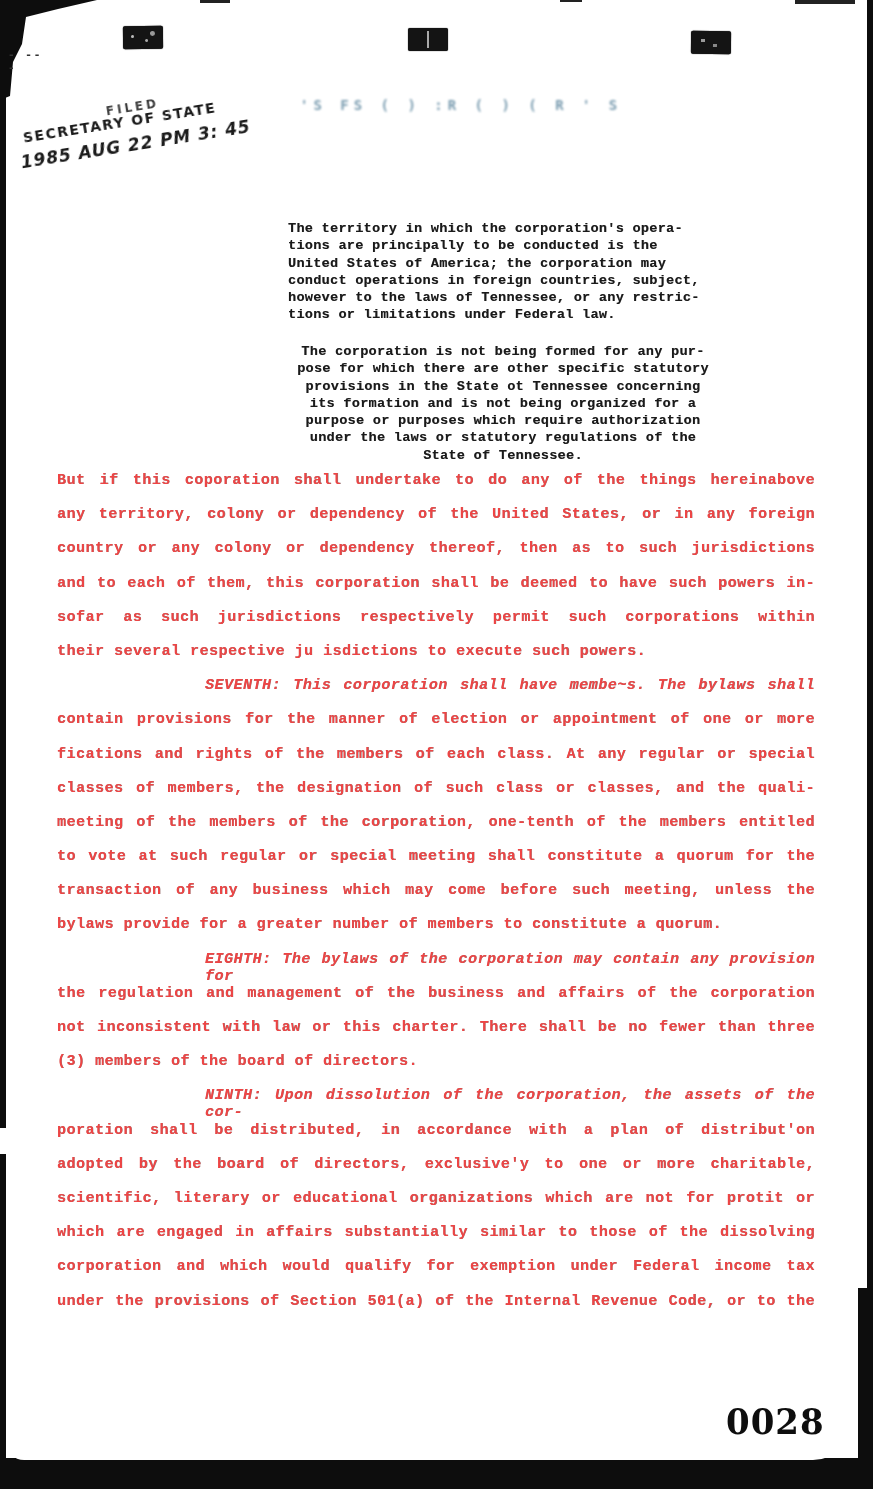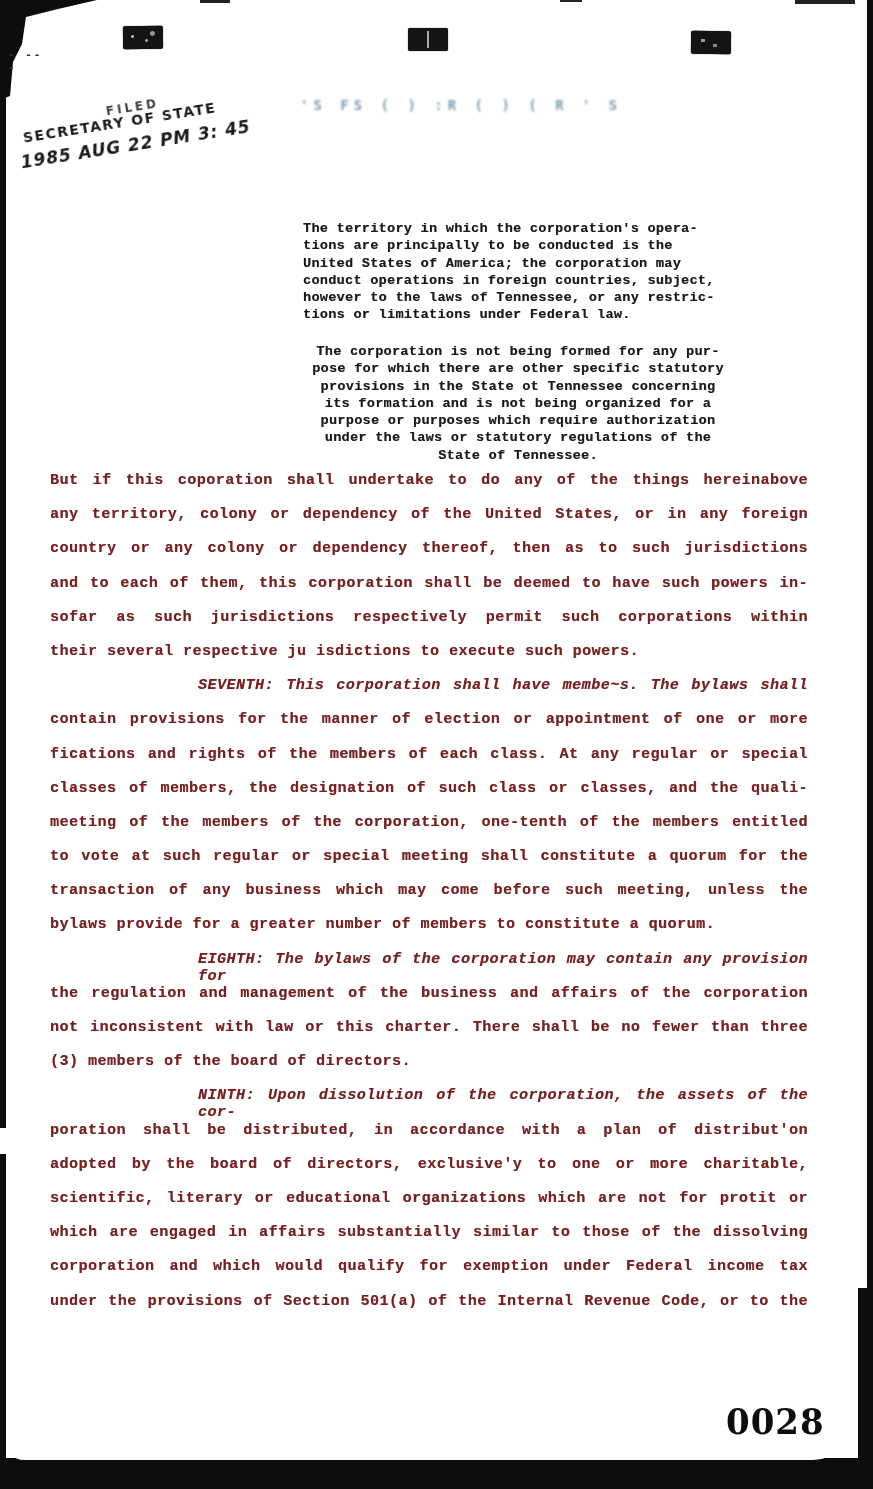--- a/index.html
+++ b/index.html
@@ -39,27 +39,27 @@
         font:700 14px "DejaVu Sans Mono",monospace;letter-spacing:5px;}
 
   
   #stamp{left:20px;top:118px;width:250px;transform:rotate(-9deg);transform-origin:left top;
          color:#1b1b1b;filter:blur(.3px);font-family:"DejaVu Sans",sans-serif;}
   #stamp .s1{margin-left:86px;font-size:12px;font-weight:700;letter-spacing:3px;opacity:.85;}
   #stamp .s2{font-size:14px;font-weight:700;letter-spacing:1.5px;margin-top:-2px;}
   #stamp .s3{font-size:17px;font-weight:700;letter-spacing:1px;margin-top:6px;margin-left:-6px;font-style:italic;}
 
   
-  .ipara{left:303px;width:430px;color:#1a1a1a;font:700 13.5px "Liberation Mono",monospace;
+  .ipara{left:288px;width:430px;color:#1a1a1a;font:700 13.5px "Liberation Mono",monospace;
          letter-spacing:.3px;line-height:17.3px;text-shadow:.3px .3px .4px rgba(10,10,10,.5);}
   #ipara1{top:220px;}
   #ipara2{top:343px;text-align:center;}
 
   
-  #body-text{left:50px;top:472px;width:758px;color:#7f1d1d;
+  #body-text{left:57px;top:472px;width:758px;color:#ef4444;
              font:700 15px "Liberation Mono",monospace;letter-spacing:.5px;
              text-shadow:.3px .3px .4px rgba(10,10,10,.5);}
   .bline{height:34.2px;white-space:nowrap;}
   .bline.just{white-space:normal;text-align:justify;text-align-last:justify;}
   .bline.ind{padding-left:148px;font-style:italic;}
 
   
   #page-number{left:726px;top:1401px;width:120px;color:#0e0e0e;z-index:3;
       font:700 34px "DejaVu Serif",serif;letter-spacing:1px;filter:blur(.35px);transform:scaleY(1.05);}
 

